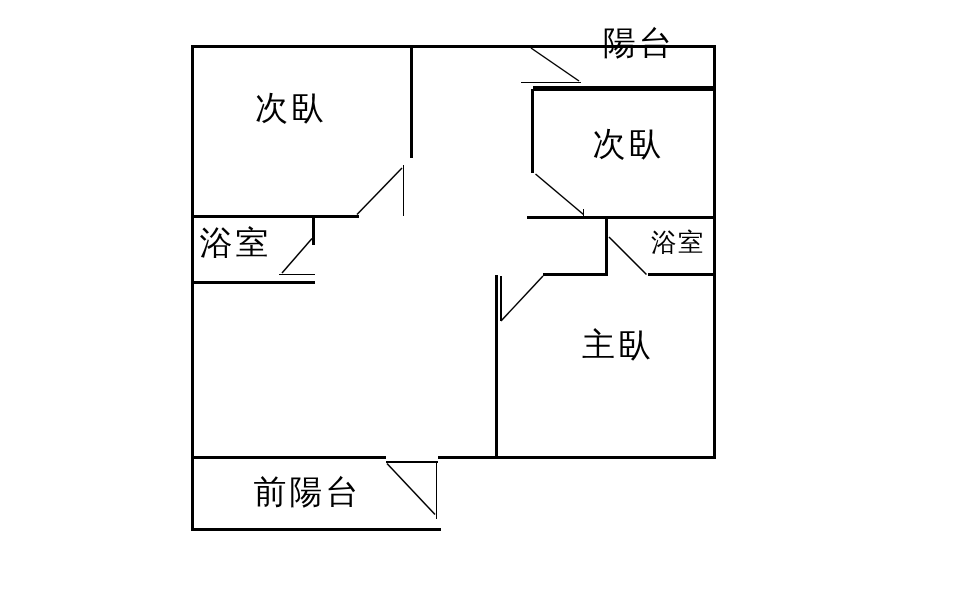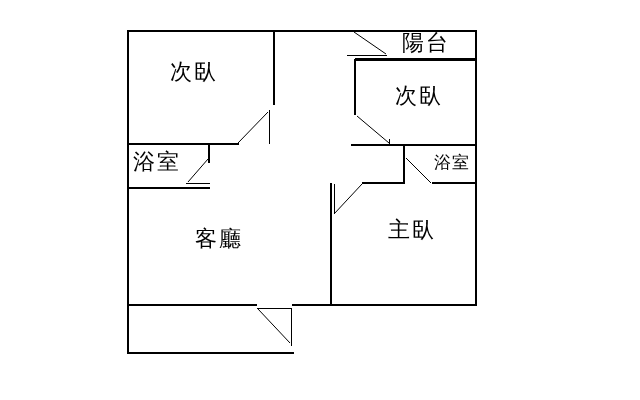--- a/index.html
+++ b/index.html
@@ -83,26 +83,26 @@
     <line class="door" x1="406" y1="158" x2="431" y2="183"></line>
 
     <line class="wall" x1="362" y1="183" x2="405" y2="183"></line>
     <line class="wall" x1="331" y1="183" x2="331" y2="306"></line>
     <line class="door-straight" x1="334" y1="184" x2="334" y2="214"></line>
     <line class="door" x1="334" y1="214" x2="362" y2="184"></line>
   </svg>
 
   <div class="room-label" style="left:194px; top:72px;">次臥</div>
 
-  <div class="room-label" style="left:426px; top:43px;">陽台</div>
+  <div class="room-label" style="left:426px; top:29px;">陽台</div>
 
   <div class="room-label" style="left:419px; top:96px;">次臥</div>
 
   <div class="room-label" style="left:157px; top:162px;">浴室</div>
 
   <div class="room-label small" style="left:452px; top:162px;">浴室</div>
 
-  <div class="room-label" style="left:219px; top:239px;">客廳</div>
 
   <div class="room-label" style="left:412px; top:230px;">主臥</div>
 
+  <div class="room-label" style="left:205px; top:328px;">前陽台</div>
 
 </div>
 
 </body></html>

